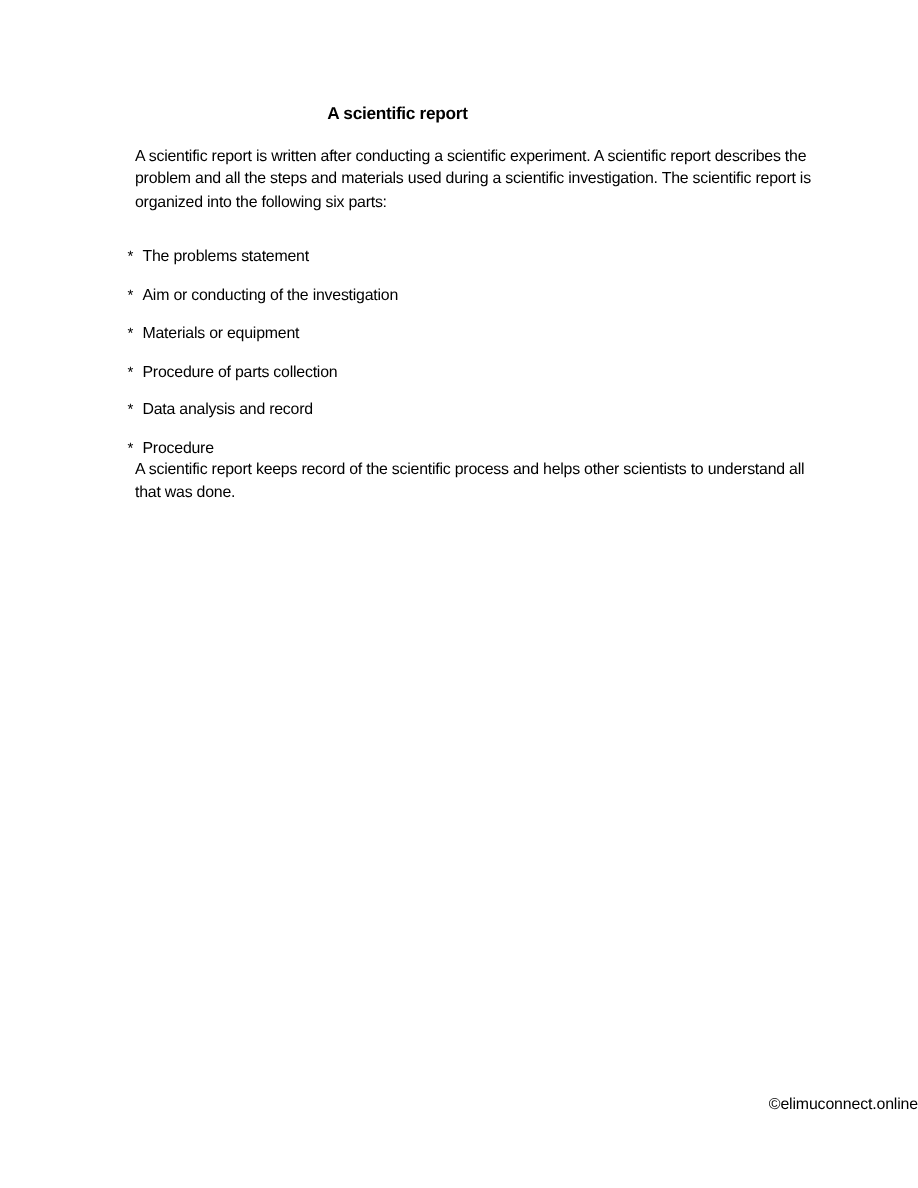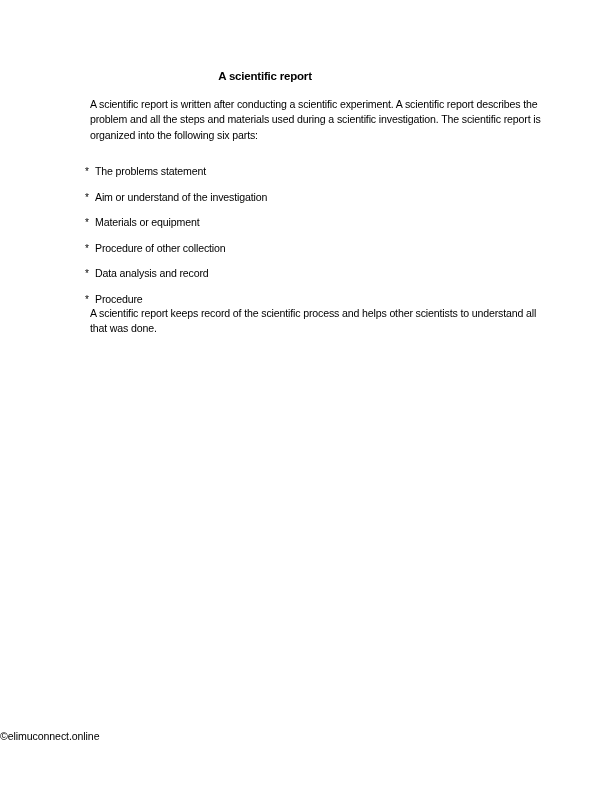--- a/index.html
+++ b/index.html
@@ -60,45 +60,45 @@
     .bullet {
       display: inline-block;
       width: 10px;
       font-size: 10px;
     }
     .footer {
       position: absolute;
       top: 730px;
       left: 0;
       width: 612px;
-      text-align: left;
+      text-align: right;
       font-size: 10.6px;
       letter-spacing: -0.1px;
     }
   </style>
 </head>
 <body>
 
 <div class="page">
   <div class="title">A scientific report</div>
 
   <div class="para intro">A scientific report is written after conducting a scientific experiment. A scientific report describes the problem and all the steps and materials used during a scientific investigation. The scientific report is organized into the following six parts:</div>
 
   <ul class="list">
     <li>
       <span class="bullet">*</span><span>The problems statement</span>
     </li>
     <li>
-      <span class="bullet">*</span><span>Aim or understand of the investigation</span>
+      <span class="bullet">*</span><span>Aim or conducting of the investigation</span>
     </li>
     <li>
       <span class="bullet">*</span><span>Materials or equipment</span>
     </li>
     <li>
-      <span class="bullet">*</span><span>Procedure of other collection</span>
+      <span class="bullet">*</span><span>Procedure of parts collection</span>
     </li>
     <li>
       <span class="bullet">*</span><span>Data analysis and record</span>
     </li>
     <li>
       <span class="bullet">*</span><span>Procedure</span>
     </li>
   </ul>
 
   <div class="para closing">A scientific report keeps record of the scientific process and helps other scientists to understand all that was done.</div>

